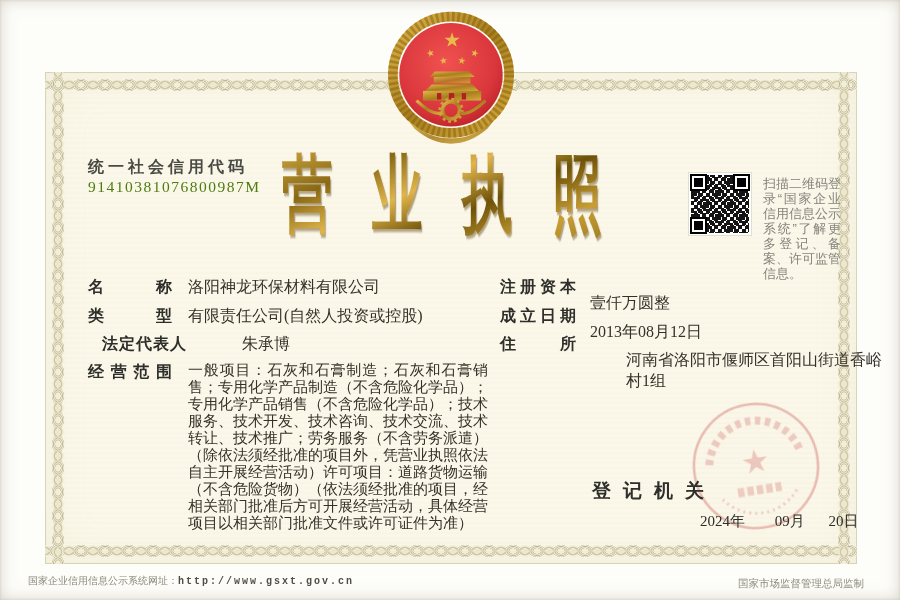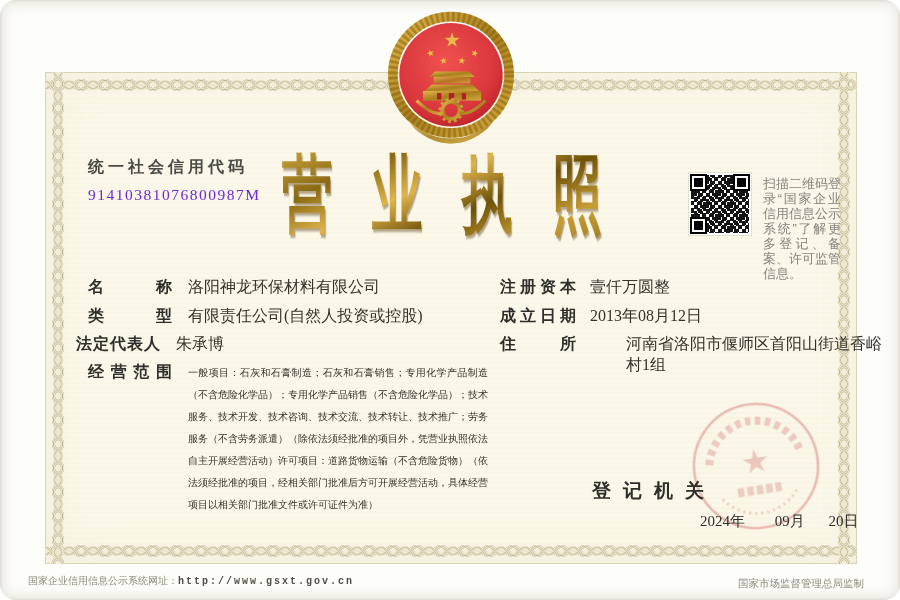--- a/index.html
+++ b/index.html
@@ -1,17 +1,17 @@
 <!DOCTYPE html>
 <html><head>
 <meta charset="utf-8">
 <style>
   html,body{margin:0;padding:0;background:#ffffff;}
   #page{position:relative;width:900px;height:600px;background:#fdfdfa;overflow:hidden;
-        font-family:"Liberation Sans","DejaVu Sans",sans-serif;border-radius:16px;}
+        font-family:"Liberation Sans","DejaVu Sans",sans-serif;}
   .deckle{position:absolute;inset:0;pointer-events:none;
           box-shadow:inset 0 0 16px rgba(150,140,115,.35), inset 0 0 3px rgba(120,110,90,.25);}
 
   
   .paper{position:absolute;left:45px;top:72px;width:812px;height:492px;background:#fbf8ea;
          box-shadow:inset 0 0 0 1px #d9d3b5, inset 0 0 46px rgba(185,175,135,.14);}
   .paper::after{content:"";position:absolute;inset:0;
          background:repeating-linear-gradient(0deg,rgba(225,218,190,.07) 0 2px,transparent 2px 5px);}
   .strip{position:absolute;z-index:2;}
   .h-strip{height:26px;width:812px;left:45px;
@@ -23,22 +23,22 @@
      background-image:
        radial-gradient(ellipse 9px 12px at 13px 12px, #f2eed9 28%, #c9c29e 32%, #efebd4 44%, #bdb692 50%, #f4f1e1 60%, #c9c29e 66%, rgba(0,0,0,0) 70%),
        radial-gradient(ellipse 9px 12px at 13px 12px, #ece7cd 30%, #c3bc98 36%, #eee9d2 52%, rgba(0,0,0,0) 68%);
      background-size:26px 24px,26px 24px;background-position:0 0,0 12px;background-repeat:repeat-y;}
   .strip.top{top:72px;} .strip.bottom{top:538px;}
   .strip.left{left:45px;} .strip.right{left:831px;}
 
   
   .credit-block{position:absolute;left:88px;top:157px;z-index:3;}
   .credit-label{font-size:16px;font-weight:700;letter-spacing:4px;color:#4a4a45;}
-  .credit-code{margin-top:8px;font-family:"Liberation Serif","DejaVu Serif",serif;
-               font-size:15.5px;letter-spacing:1.5px;color:#6d28d9;}
+  .credit-code{margin-top:0;font-family:"Liberation Serif","DejaVu Serif",serif;
+               font-size:15.5px;letter-spacing:1.5px;color:#4d7c0f;}
   .title{position:absolute;left:282px;top:150px;z-index:3;white-space:nowrap;
          font-size:84px;line-height:1.05;font-weight:900;letter-spacing:66px;
          transform:scaleX(.6);transform-origin:left top;
          background:linear-gradient(165deg,#caa23a 0%,#8a6914 22%,#e0b54a 40%,#6e5208 58%,#c89e34 78%,#93731c 100%);
          -webkit-background-clip:text;background-clip:text;color:transparent;
          filter:drop-shadow(2px 3px 1px rgba(90,60,10,.45));}
 
   
   .qr{position:absolute;left:688px;top:172px;width:62px;height:62px;background:#fff;
       border:1px solid #e2ded0;z-index:3;}
@@ -53,22 +53,22 @@
   .qr-caption{position:absolute;left:763px;top:176px;width:78px;z-index:3;
       font-size:13px;line-height:15px;color:#84837c;text-align:justify;}
 
   
   .row{position:absolute;display:flex;z-index:3;}
   .flabel{flex:none;font-weight:700;font-size:16px;color:#2e2e2a;
           text-align:justify;text-align-last:justify;letter-spacing:0;}
   .left-col .flabel{width:84px;} .right-col .flabel{width:76px;}
   .fvalue{font-family:"Liberation Serif","DejaVu Serif",serif;font-size:16px;color:#343128;}
   .left-col .fvalue{margin-left:16px;width:300px;}
-  .right-col .fvalue{margin-left:14px;width:270px;}
-  .scope .fvalue{font-size:10px;line-height:22px;text-align:justify;}
+  .right-col .fvalue{margin-left:14px;width:270px;margin-top:16px;}
+  .scope .fvalue{font-size:15px;line-height:17px;text-align:justify;}
 
   .registrar{position:absolute;left:592px;top:478px;z-index:4;
       font-size:19px;font-weight:700;letter-spacing:12px;color:#2e2e2a;white-space:nowrap;}
   .issue-date{position:absolute;left:656px;top:512px;z-index:4;
       font-family:"Liberation Serif","DejaVu Serif",serif;font-size:15px;color:#2c2c28;margin-left:44px;}
   .issue-date span{display:inline-block;}
   .issue-date .m{margin-left:26px;} .issue-date .d{margin-left:20px;}
 
   .seal{position:absolute;left:690px;top:400px;width:132px;height:132px;z-index:3;
         opacity:.55;transform:rotate(-9deg);filter:blur(.3px);}
@@ -143,21 +143,21 @@
   <div class="qr-caption">扫描二维码登录“国家企业信用信息公示系统”了解更多登记、备案、许可监管信息。</div>
 
   <div class="row left-col" style="left:88px;top:277px;">
     <div class="flabel">名称</div>
     <div class="fvalue">洛阳神龙环保材料有限公司</div>
   </div>
   <div class="row left-col" style="left:88px;top:306px;">
     <div class="flabel">类型</div>
     <div class="fvalue">有限责任公司(自然人投资或控股)</div>
   </div>
-  <div class="row left-col" style="left:76px;top:334px;">
+  <div class="row left-col" style="left:102px;top:334px;gap:40px;">
     <div class="flabel">法定代表人</div>
     <div class="fvalue">朱承博</div>
   </div>
   <div class="row left-col scope" style="left:88px;top:362px;">
     <div class="flabel">经营范围</div>
     <div class="fvalue">一般项目：石灰和石膏制造；石灰和石膏销售；专用化学产品制造（不含危险化学品）；专用化学产品销售（不含危险化学品）；技术服务、技术开发、技术咨询、技术交流、技术转让、技术推广；劳务服务（不含劳务派遣）（除依法须经批准的项目外，凭营业执照依法自主开展经营活动）许可项目：道路货物运输（不含危险货物）（依法须经批准的项目，经相关部门批准后方可开展经营活动，具体经营项目以相关部门批准文件或许可证件为准）</div>
   </div>
 
   <div class="row right-col" style="left:500px;top:277px;">
     <div class="flabel">注册资本</div>

